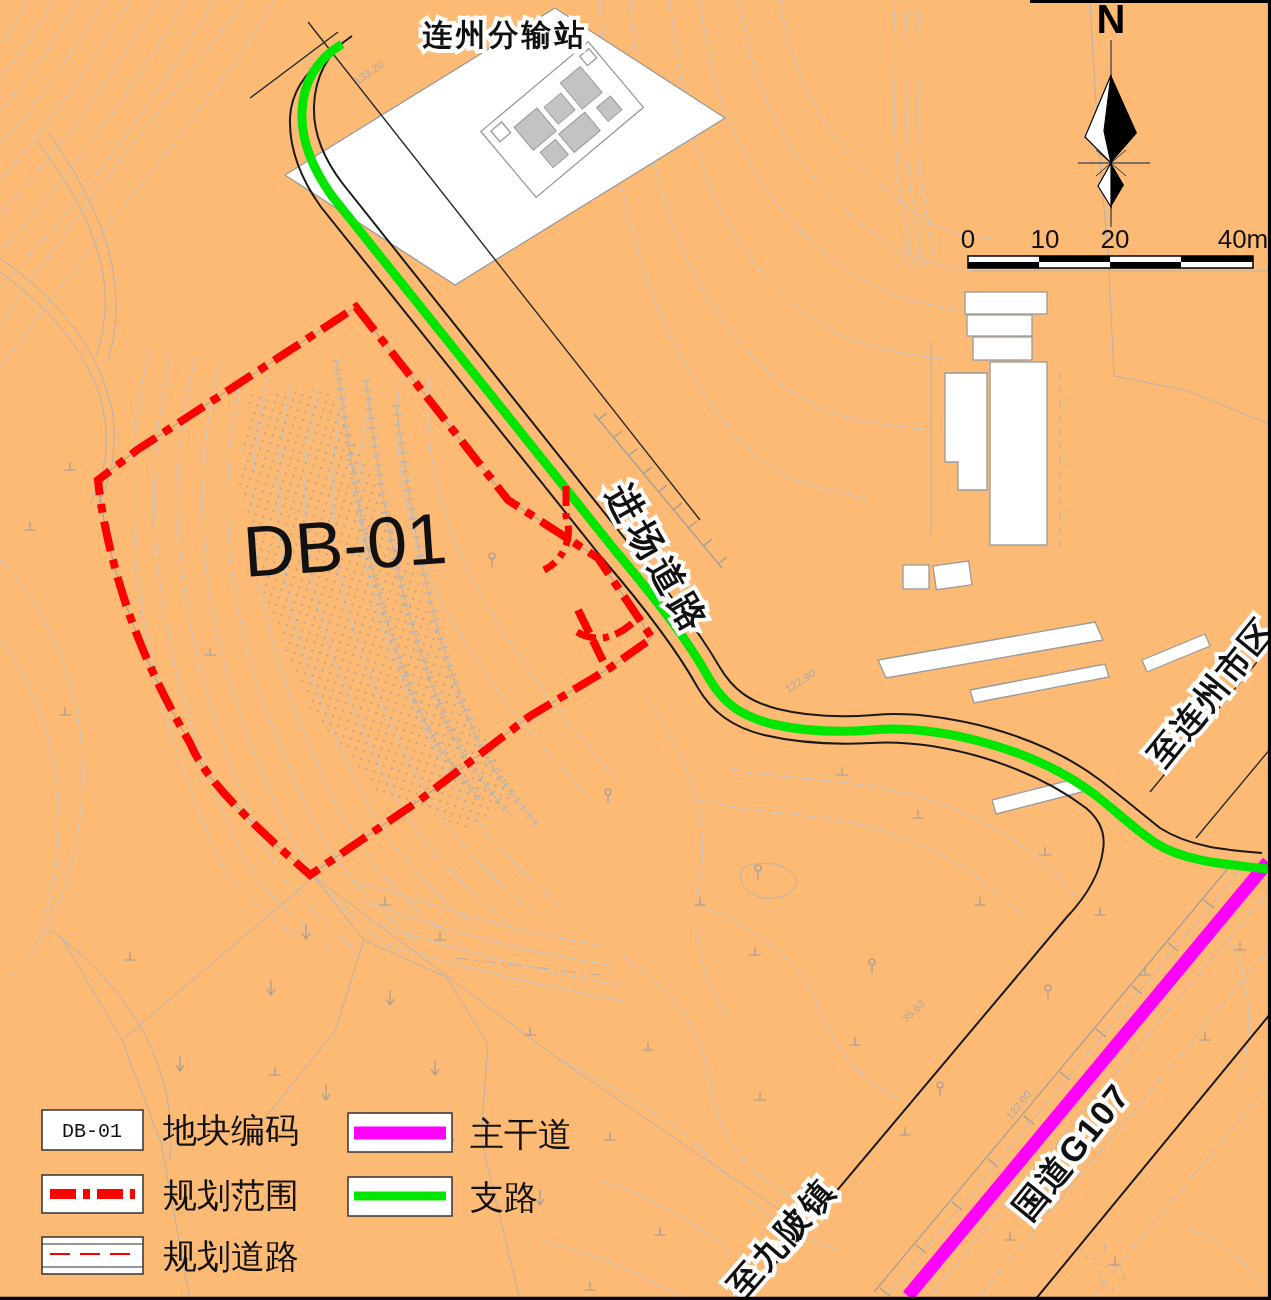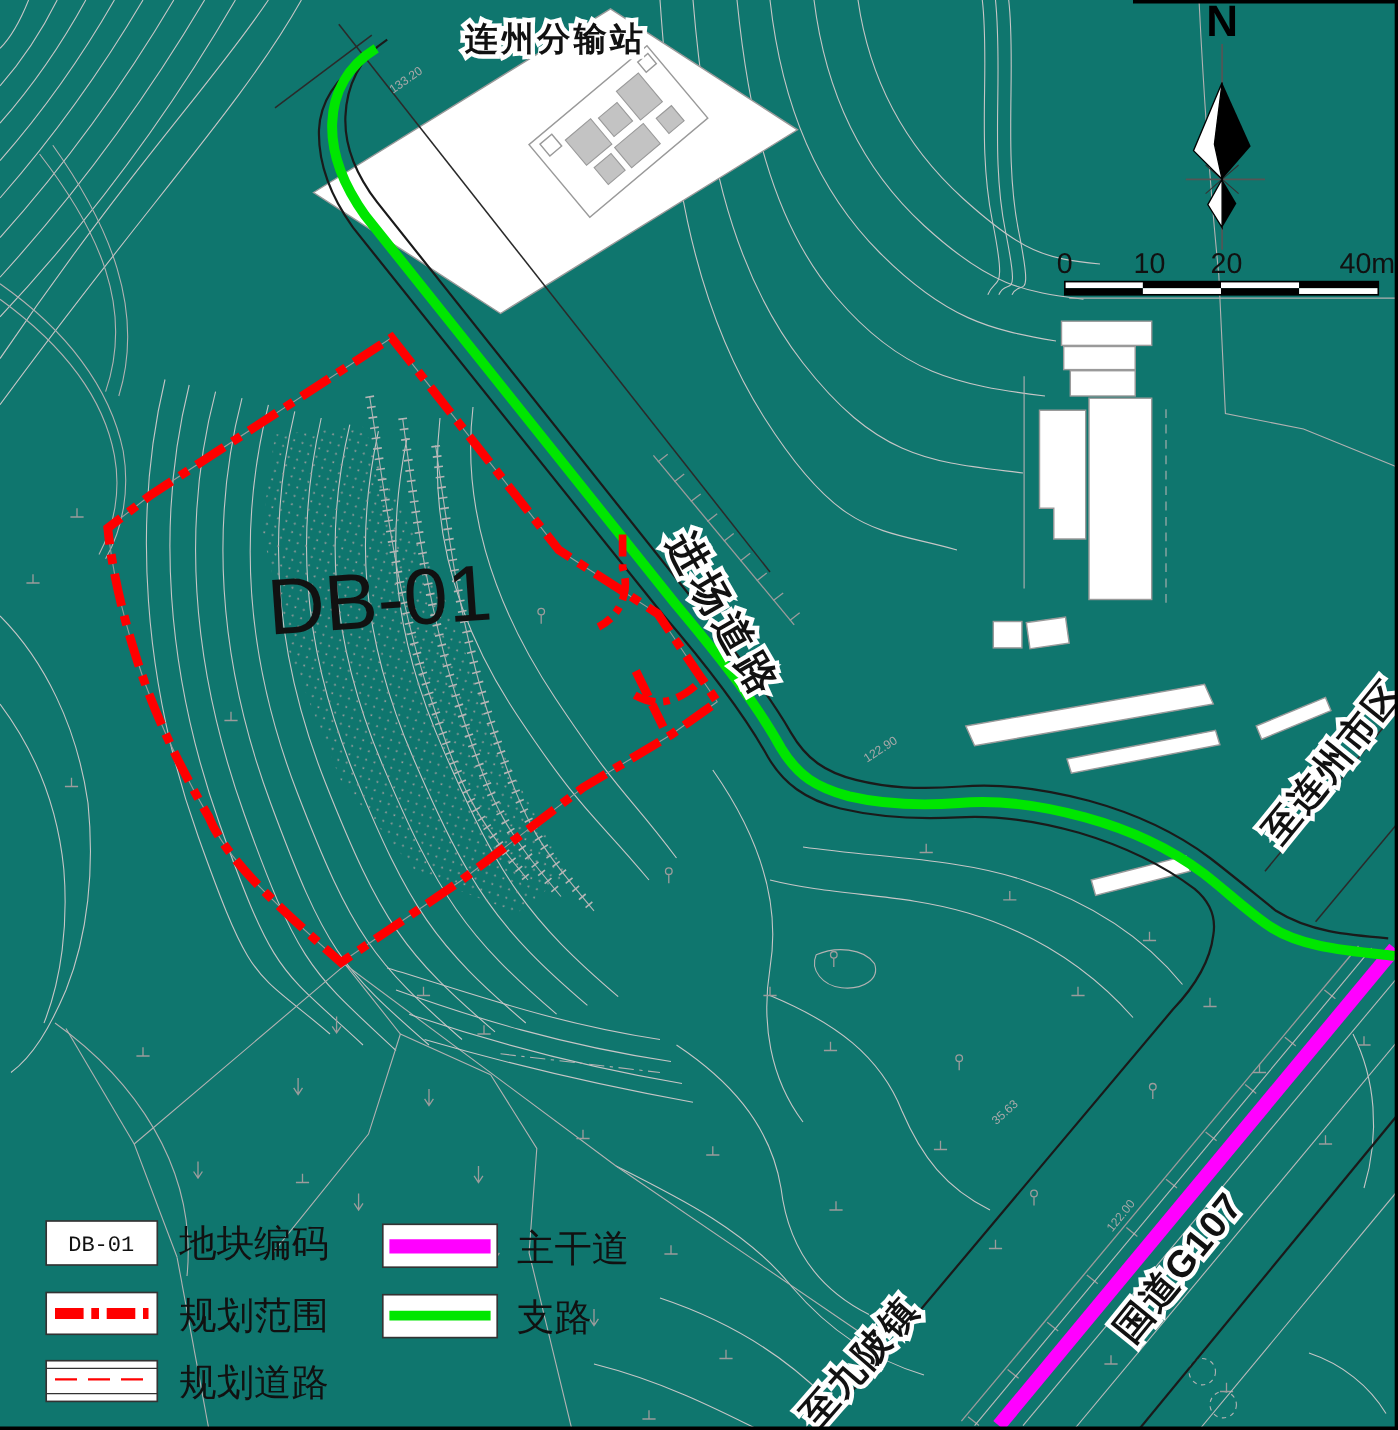--- a/index.html
+++ b/index.html
@@ -1,16 +1,16 @@
 <!DOCTYPE html>
 <html style="--c-red: #ff0000; --c-magenta: #ff00ff; --c-green: #00e600;"><head>
 <meta charset="utf-8">
 <style>
   html,body{margin:0;padding:0;background:#ffffff;}
-  .stage{position:relative;width:1271px;height:1300px;background:#0f766e;overflow:hidden;
+  .stage{position:relative;width:1271px;height:1300px;background:#fdba74;overflow:hidden;
          font-family:"Liberation Sans", sans-serif;}
   svg{position:absolute;left:0;top:0;}
   
   .ct{fill:none;stroke:#c6c6c6;stroke-width:1;}
   .ct2{fill:none;stroke:#b2b2b2;stroke-width:1;}
   .bld{fill:#ffffff;stroke:#9a9a9a;stroke-width:1.3;}
   .bldf{fill:#c3c3c3;stroke:#9a9a9a;stroke-width:1;}
   .sym{fill:none;stroke:#9c9c9c;stroke-width:1.2;}
   .roadblack{fill:none;stroke:#1a1a1a;stroke-width:2;}
   .roadthin{fill:none;stroke:#2a2a2a;stroke-width:1.4;}

